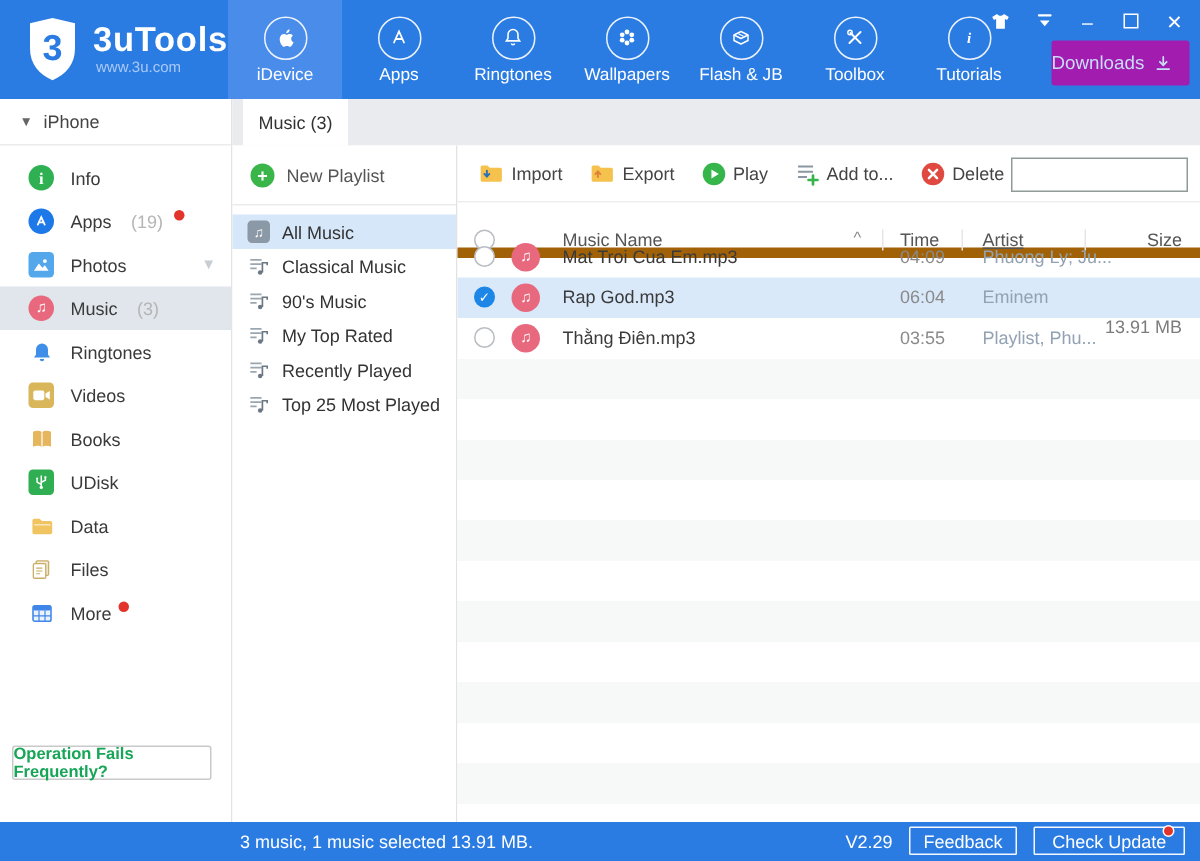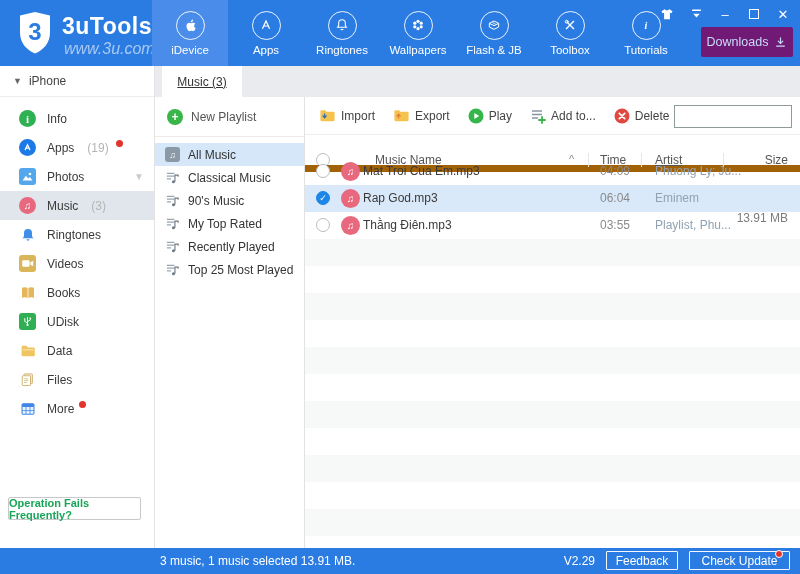--- a/index.html
+++ b/index.html
@@ -4,34 +4,34 @@
 <style>
   * { margin:0; padding:0; box-sizing:border-box; }
   html,body { width:800px; height:574px; }
   body { font-family:"Liberation Sans", sans-serif; font-size:12px; color:#3a3a3a; background:#fff; overflow:hidden; }
   .app { position:relative; width:800px; height:574px; background:#fff; }
 
   
   .topbar { position:absolute; left:0; top:0; width:800px; height:66px; background:#2b7ce2; }
   .logo-shield { position:absolute; left:16px; top:11px; width:38px; height:44px; }
   .logo-title { position:absolute; left:62px; top:13px; color:#fff; font-size:23px; font-weight:bold; letter-spacing:.5px; }
-  .logo-sub { position:absolute; left:64px; top:40px; color:#a9c9f4; font-size:16px;font-style:italic; }
+  .logo-sub { position:absolute; left:64px; top:40px; color:#a9c9f4; font-size:10px; }
   .nav { position:absolute; left:152px; top:0; height:66px; display:flex; }
   .nav-item { width:76px; height:66px; display:flex; flex-direction:column; align-items:center; justify-content:center; gap:4px; color:#fff; cursor:pointer; }
   .nav-item.active { background:#4a8ce9; }
   .nav-circle { width:29px; height:29px; border:1.5px solid rgba(255,255,255,.9); border-radius:50%; display:flex; align-items:center; justify-content:center; }
   .nav-label { font-size:11.5px; }
   .winctrl { position:absolute; right:10px; top:7px; display:flex; gap:15px; align-items:center; color:#fff; }
   .winbtn { width:14px; height:14px; display:flex; align-items:center; justify-content:center; font-size:13px; cursor:pointer; }
   .maxbox { width:10px; height:10px; border:1.5px solid #fff; }
-  .downloads-btn { position:absolute; right:7px; top:27px; width:92px; height:30px; background:#701a75; border-radius:2px; color:#c7dcf8; font-size:12.5px; display:flex; align-items:center; justify-content:center; gap:6px; cursor:pointer; }
+  .downloads-btn { position:absolute; right:7px; top:27px; width:92px; height:30px; background:#a21caf; border-radius:2px; color:#c7dcf8; font-size:12.5px; display:flex; align-items:center; gap:6px; cursor:pointer; }
 
   
   .tabstrip { position:absolute; left:155px; top:66px; width:645px; height:31px; background:#e9ebee; }
-  .tab-active { position:absolute; left:7px; top:0; width:80px; height:31px; background:#fff; display:flex; align-items:center; justify-content:center; font-size:12px; color:#333; cursor:pointer;text-decoration:underline; }
+  .tab-active { position:absolute; left:7px; top:0; width:70px; height:31px; background:#fff; display:flex; align-items:center; justify-content:center; font-size:12px; color:#333; cursor:pointer; }
 
   
   .sidebar { position:absolute; left:0; top:66px; width:155px; height:482px; background:#fff; border-right:1px solid #e3e3e3; }
   .device-row { height:31px; display:flex; align-items:center; padding-left:13px; gap:7px; color:#444; border-bottom:1px solid #ececec; cursor:pointer; }
   .device-caret { font-size:9px; color:#666; }
   .side-list { padding-top:7px; }
   .side-item { position:relative; height:29px; display:flex; align-items:center; padding-left:19px; gap:11px; cursor:pointer; }
   .side-item.selected { background:#e1e6ec; }
   .side-ico { width:17px; height:17px; flex:0 0 17px; display:flex; align-items:center; justify-content:center; border-radius:50%; color:#fff; font-size:10px; }
   .ico-sq { border-radius:3px; }
@@ -63,21 +63,21 @@
   .hdr-name { position:absolute; left:70px; top:4px; }
   .hdr-caret { position:absolute; left:264px; top:4px; color:#8a8a8a; font-size:11px; }
   .hdr-time { position:absolute; left:295px; top:4px; }
   .hdr-artist { position:absolute; left:350px; top:4px;text-decoration:underline; }
   .hdr-size { position:absolute; right:12px; top:4px; }
   .rows { position:absolute; left:0; top:61px; width:495px; }
   .trow { position:relative; height:27px; }
   .trow.selected { background:#d9e9fa; }
   .row-cb { position:absolute; left:11px; top:6px; }
   .row-ico { position:absolute; left:36px; top:4px; width:19px; height:19px; background:#e8687e; border-radius:50%; color:#fff; font-size:10px; display:flex; align-items:center; justify-content:center; }
-  .row-name { position:absolute; left:58px; top:6px; color:#3a3a3a; }
+  .row-name { position:absolute; left:70px; top:6px; color:#3a3a3a; }
   .row-time { position:absolute; left:295px; top:6px; color:#8a8a8a; }
   .row-artist { position:absolute; left:350px; top:6px; color:#92a2b2; }
   .row-size { position:absolute; right:12px; top:6px; color:#7c7c7c;margin-top:20px; }
   .empty-zebra { position:absolute; left:0; top:142px; width:495px; height:309px; background:repeating-linear-gradient(180deg,#f7f8f8 0 27px,#ffffff 27px 54px); }
 
   
   .statusbar { position:absolute; left:0; top:548px; width:800px; height:26px; background:#2b7ce2; color:#fff; }
   .close-itunes { position:absolute; left:16px; top:0; height:26px; display:flex; align-items:center; gap:8px; cursor:pointer; }
   .ci-circle { width:12px; height:12px; border:1.5px solid #fff; border-radius:50%; }
   .status-summary { position:absolute; left:160px; top:6px; }

